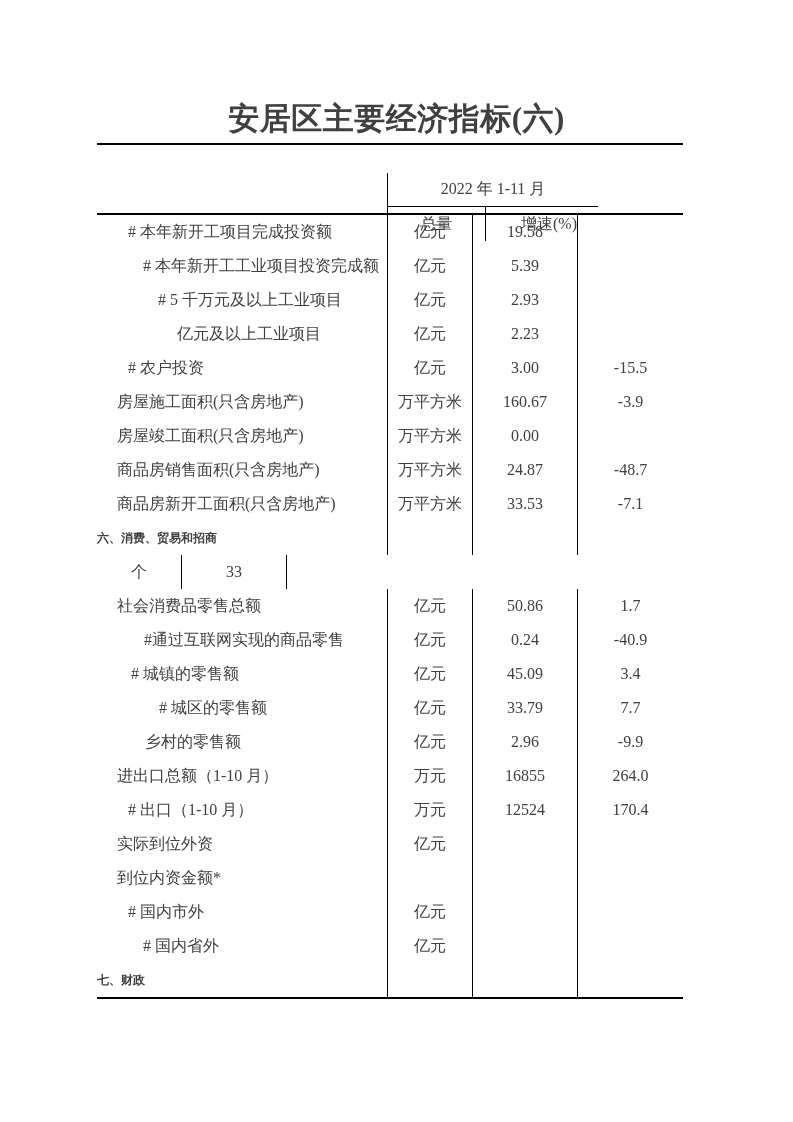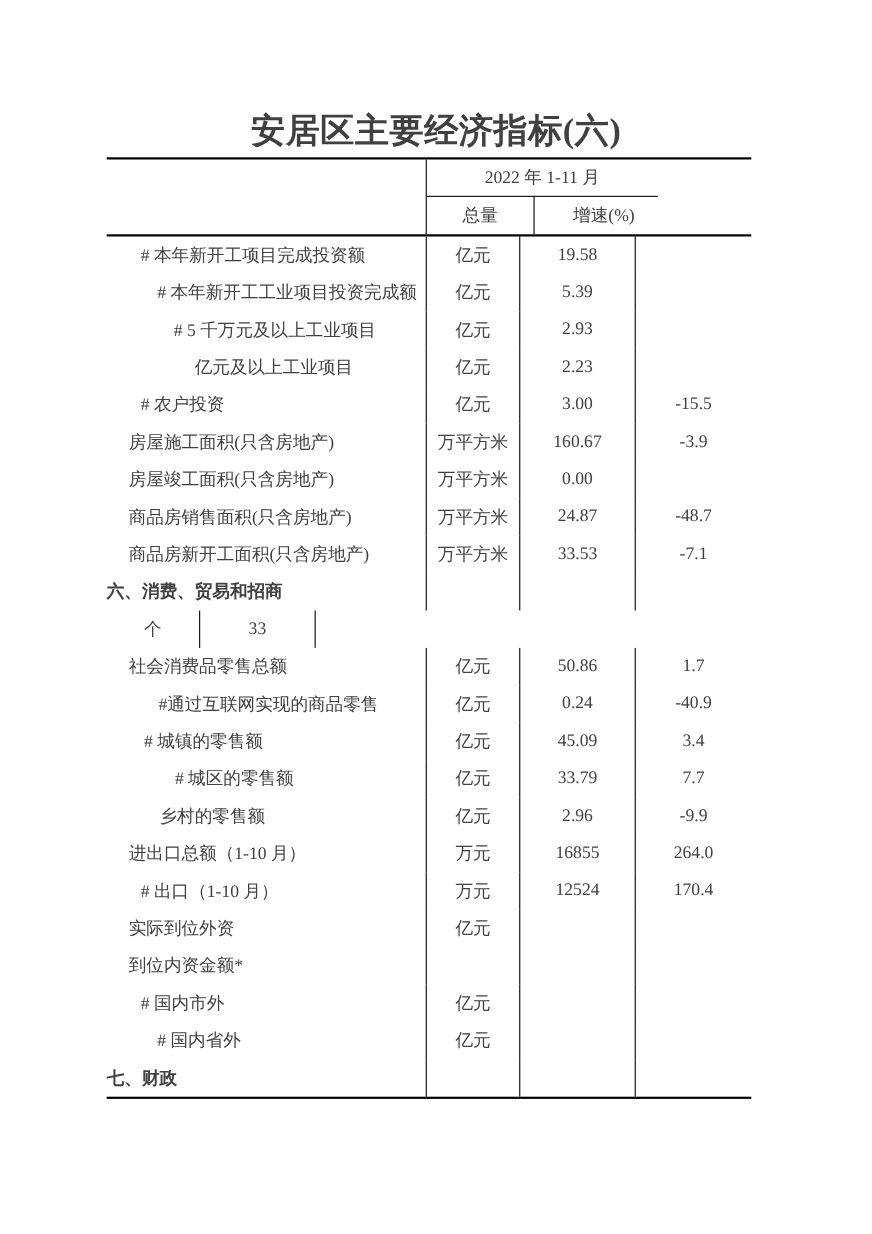--- a/index.html
+++ b/index.html
@@ -13,21 +13,21 @@
     position:absolute; top:101px; left:0; width:793px;
     text-align:center; font-size:31px; font-weight:bold;
     line-height:36px; letter-spacing:0.5px;
   }
   .ec-table {
     position:absolute; left:97px; top:143px; width:586px;
     border-top:2px solid #000; border-bottom:2px solid #000;
     font-size:16px;
   }
   .thead { display:flex; height:70px; border-bottom:2px solid #000; }
-  .hc { height:100%; }
+  .hc { height:100%;margin-top:28px; }
   .hc.c1 { width:291px; border-right:1.5px solid #000; }
   .hc.c2 { width:85px;  border-right:1.5px solid #000;
            display:flex; align-items:center; justify-content:center; }
   .hc.c34 { width:210px; display:flex; flex-direction:column; }
   .period {
     height:34px; border-bottom:1.5px solid #000;
     display:flex; align-items:center; justify-content:center;
   }
   .subrow { flex:1; display:flex;gap:14px; }
   .subcell { width:105px; display:flex; align-items:center; justify-content:center; }
@@ -35,21 +35,21 @@
   .tbody { }
   .trow { display:flex; height:34px; }
   .cell { display:flex; align-items:center; overflow:visible; white-space:nowrap; }
   .cell.lbl   { width:291px; border-right:1.5px solid #000;
                 justify-content:flex-start; padding-left:var(--ind,20px); }
   .cell.unit  { width:85px;  border-right:1.5px solid #000; justify-content:center; }
   .cell.total { width:105px; border-right:1.5px solid #000; justify-content:center; }
   .cell.growth{ width:105px; justify-content:center; }
   .trow.section .cell.lbl {
     font-family:Liberation Sans, sans-serif;
-    font-weight:bold; font-size:16px;
+    font-weight:bold; font-size:12px;
   }
 </style>
 </head>
 <body>
 
 <div class="page">
 
   <div class="title">安居区主要经济指标(六)</div>
 
   <div class="ec-table">

